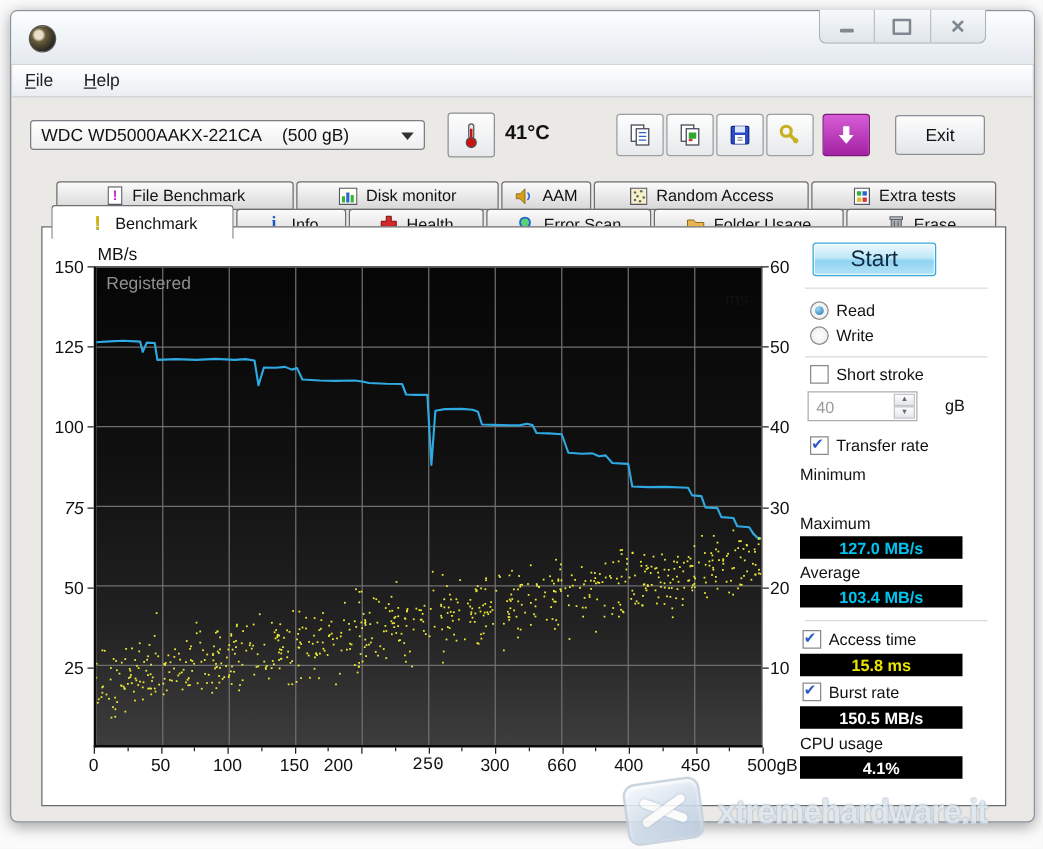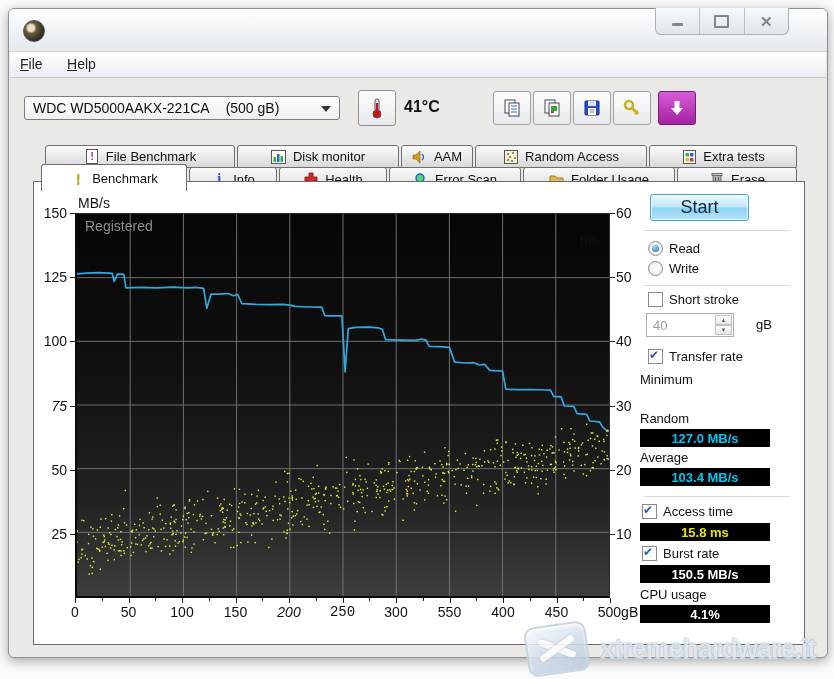--- a/index.html
+++ b/index.html
@@ -74,21 +74,21 @@
   #spin-arrows{position:absolute;right:1px;top:1px;width:17px;height:20px;display:flex;flex-direction:column;}
   .spin-btn{flex:1;background:linear-gradient(#fdfdfd,#e3e6e9);border:1px solid #c0c4c8;display:flex;align-items:center;justify-content:center;font-size:6px;color:#666;}
   #gb-label{position:absolute;left:756px;top:317px;font-size:13px;color:#111;z-index:8;}
   .stat-label{position:absolute;left:640px;font-size:13px;color:#111;z-index:8;}
   .stat-box{position:absolute;left:640px;width:130px;height:18px;background:#000;z-index:8;
        display:flex;align-items:center;justify-content:center;font-size:13px;font-weight:bold;}
   .val-cyan{color:#00c4f0;}
   .val-yellow{color:#e8e400;}
   .val-white{color:#ffffff;}
   
-  #wm{position:absolute;left:526px;top:624px;z-index:20;display:flex;align-items:center;opacity:.88;}
+  #wm{position:absolute;left:500px;top:624px;z-index:20;display:flex;align-items:center;opacity:.88;}
   #wm-logo{width:58px;height:46px;border-radius:10px;transform:rotate(-8deg);
        background:linear-gradient(160deg,#f6fafd,#cfdceb 55%,#b9cadd);border:2px solid #c4d0dc;
        box-shadow:inset 0 2px 3px rgba(255,255,255,.9);position:relative;flex:none;}
   #wm-logo::before,#wm-logo::after{content:"";position:absolute;left:9px;top:19px;width:40px;height:7px;border-radius:4px;background:#fdfdfd;box-shadow:0 0 2px #9fb0c2;}
   #wm-logo::before{transform:rotate(28deg);}
   #wm-logo::after{transform:rotate(-28deg);}
   #wm-text{font-size:27px;font-weight:bold;letter-spacing:-1px;color:#dde6ee;margin-left:12px;
        text-shadow:0 0 1px #8fa3b8,0 0 2px #8fa3b8,0 1px 1px #ffffff;white-space:nowrap;}
 </style>
 </head>
@@ -165,20 +165,21 @@
           <line x1="10" y1="10" x2="16" y2="16" stroke="#c8b020" stroke-width="3"></line>
           <line x1="13" y1="16" x2="16" y2="13" stroke="#c8b020" stroke-width="2"></line>
         </svg>
       </div>
       <div class="tool-btn" id="btn-download" style="left:648px">
         <svg width="18" height="18" viewBox="0 0 18 18">
           <rect x="6.5" y="2" width="5" height="7" fill="#fff"></rect>
           <polygon points="3,9 15,9 9,16" fill="#fff"></polygon>
         </svg>
       </div>
+      <div id="exit-btn">Exit</div>
     </div>
 
     <div class="tab tab-r1" style="left:36px;width:190px">
       <span class="tab-ico">
         <svg width="12" height="15">
             <rect x="0.5" y="0.5" width="11" height="14" fill="#fff" stroke="#556"></rect>
             <text x="6" y="11" text-anchor="middle" font-size="11" font-weight="bold" fill="#c41ec4">!</text>
           </svg>
       </span>
       <span>File Benchmark</span>
@@ -1050,27 +1051,27 @@
       <div class="tick-label" style="top: 205px; left: 616px;">60</div>
       <div class="tick-mark" style="left: 610px; top: 213px; width: 5px; height: 1px;"></div>
       <div class="tick-label" style="top: 604px; left: 45px; width: 60px; text-align: center;">0</div>
       <div class="tick-mark" style="left: 75px; top: 598px; width: 1px; height: 5px;"></div>
       <div class="tick-label" style="top: 604px; left: 98.5px; width: 60px; text-align: center;">50</div>
       <div class="tick-mark" style="left: 128.5px; top: 598px; width: 1px; height: 5px;"></div>
       <div class="tick-label" style="top: 604px; left: 152px; width: 60px; text-align: center;">100</div>
       <div class="tick-mark" style="left: 182px; top: 598px; width: 1px; height: 5px;"></div>
       <div class="tick-label" style="top: 604px; left: 205.5px; width: 60px; text-align: center;">150</div>
       <div class="tick-mark" style="left: 235.5px; top: 598px; width: 1px; height: 5px;"></div>
-      <div class="tick-label" style="top: 604px; left: 259px; width: 60px; text-align: center; font-style: italic;">200</div>
+      <div class="tick-label" style="top: 604px; left: 259px; width: 60px; ">200</div>
       <div class="tick-mark" style="left: 289px; top: 598px; width: 1px; height: 5px;"></div>
       <div class="tick-label" style="top: 604px; left: 312.5px; width: 60px; text-align: center; font-family: Liberation Mono, monospace;">250</div>
       <div class="tick-mark" style="left: 342.5px; top: 598px; width: 1px; height: 5px;"></div>
       <div class="tick-label" style="top: 604px; left: 366px; width: 60px; text-align: center;">300</div>
       <div class="tick-mark" style="left: 396px; top: 598px; width: 1px; height: 5px;"></div>
-      <div class="tick-label" style="top: 604px; left: 419.5px; width: 60px; text-align: center;">550</div>
+      <div class="tick-label" style="top: 604px; left: 419.5px; width: 60px; text-align: center;">660</div>
       <div class="tick-mark" style="left: 449.5px; top: 598px; width: 1px; height: 5px;"></div>
       <div class="tick-label" style="top: 604px; left: 473px; width: 60px; text-align: center;">400</div>
       <div class="tick-mark" style="left: 503px; top: 598px; width: 1px; height: 5px;"></div>
       <div class="tick-label" style="top: 604px; left: 526.5px; width: 60px; text-align: center;">450</div>
       <div class="tick-mark" style="left: 556.5px; top: 598px; width: 1px; height: 5px;"></div>
       <div class="tick-label" style="top: 604px; left: 588px; width: 60px; text-align: center;">500gB</div>
       <div class="tick-mark" style="left: 610px; top: 598px; width: 1px; height: 5px;"></div>
       <div class="tick-mark" style="left: 101.75px; top: 598px; width: 1px; height: 3px;"></div>
       <div class="tick-mark" style="left: 155.25px; top: 598px; width: 1px; height: 3px;"></div>
       <div class="tick-mark" style="left: 208.75px; top: 598px; width: 1px; height: 3px;"></div>
@@ -1109,21 +1110,21 @@
   </div>
   <div id="gb-label">gB</div>
 
   <div class="ctl-row" style="top:349px">
     <span class="cbox chk"></span>
     <span>Transfer rate</span>
   </div>
 
   <div class="stat-label" style="top:372px">Minimum</div>
 
-  <div class="stat-label" style="top:411px">Random</div>
+  <div class="stat-label" style="top:411px">Maximum</div>
   <div class="stat-box" style="top:429px">
       <span class="val-cyan">127.0 MB/s</span>
     </div>
 
   <div class="stat-label" style="top:450px">Average</div>
   <div class="stat-box" style="top:468px">
       <span class="val-cyan">103.4 MB/s</span>
     </div>
 
   <div class="sep" style="top:496px"></div>

